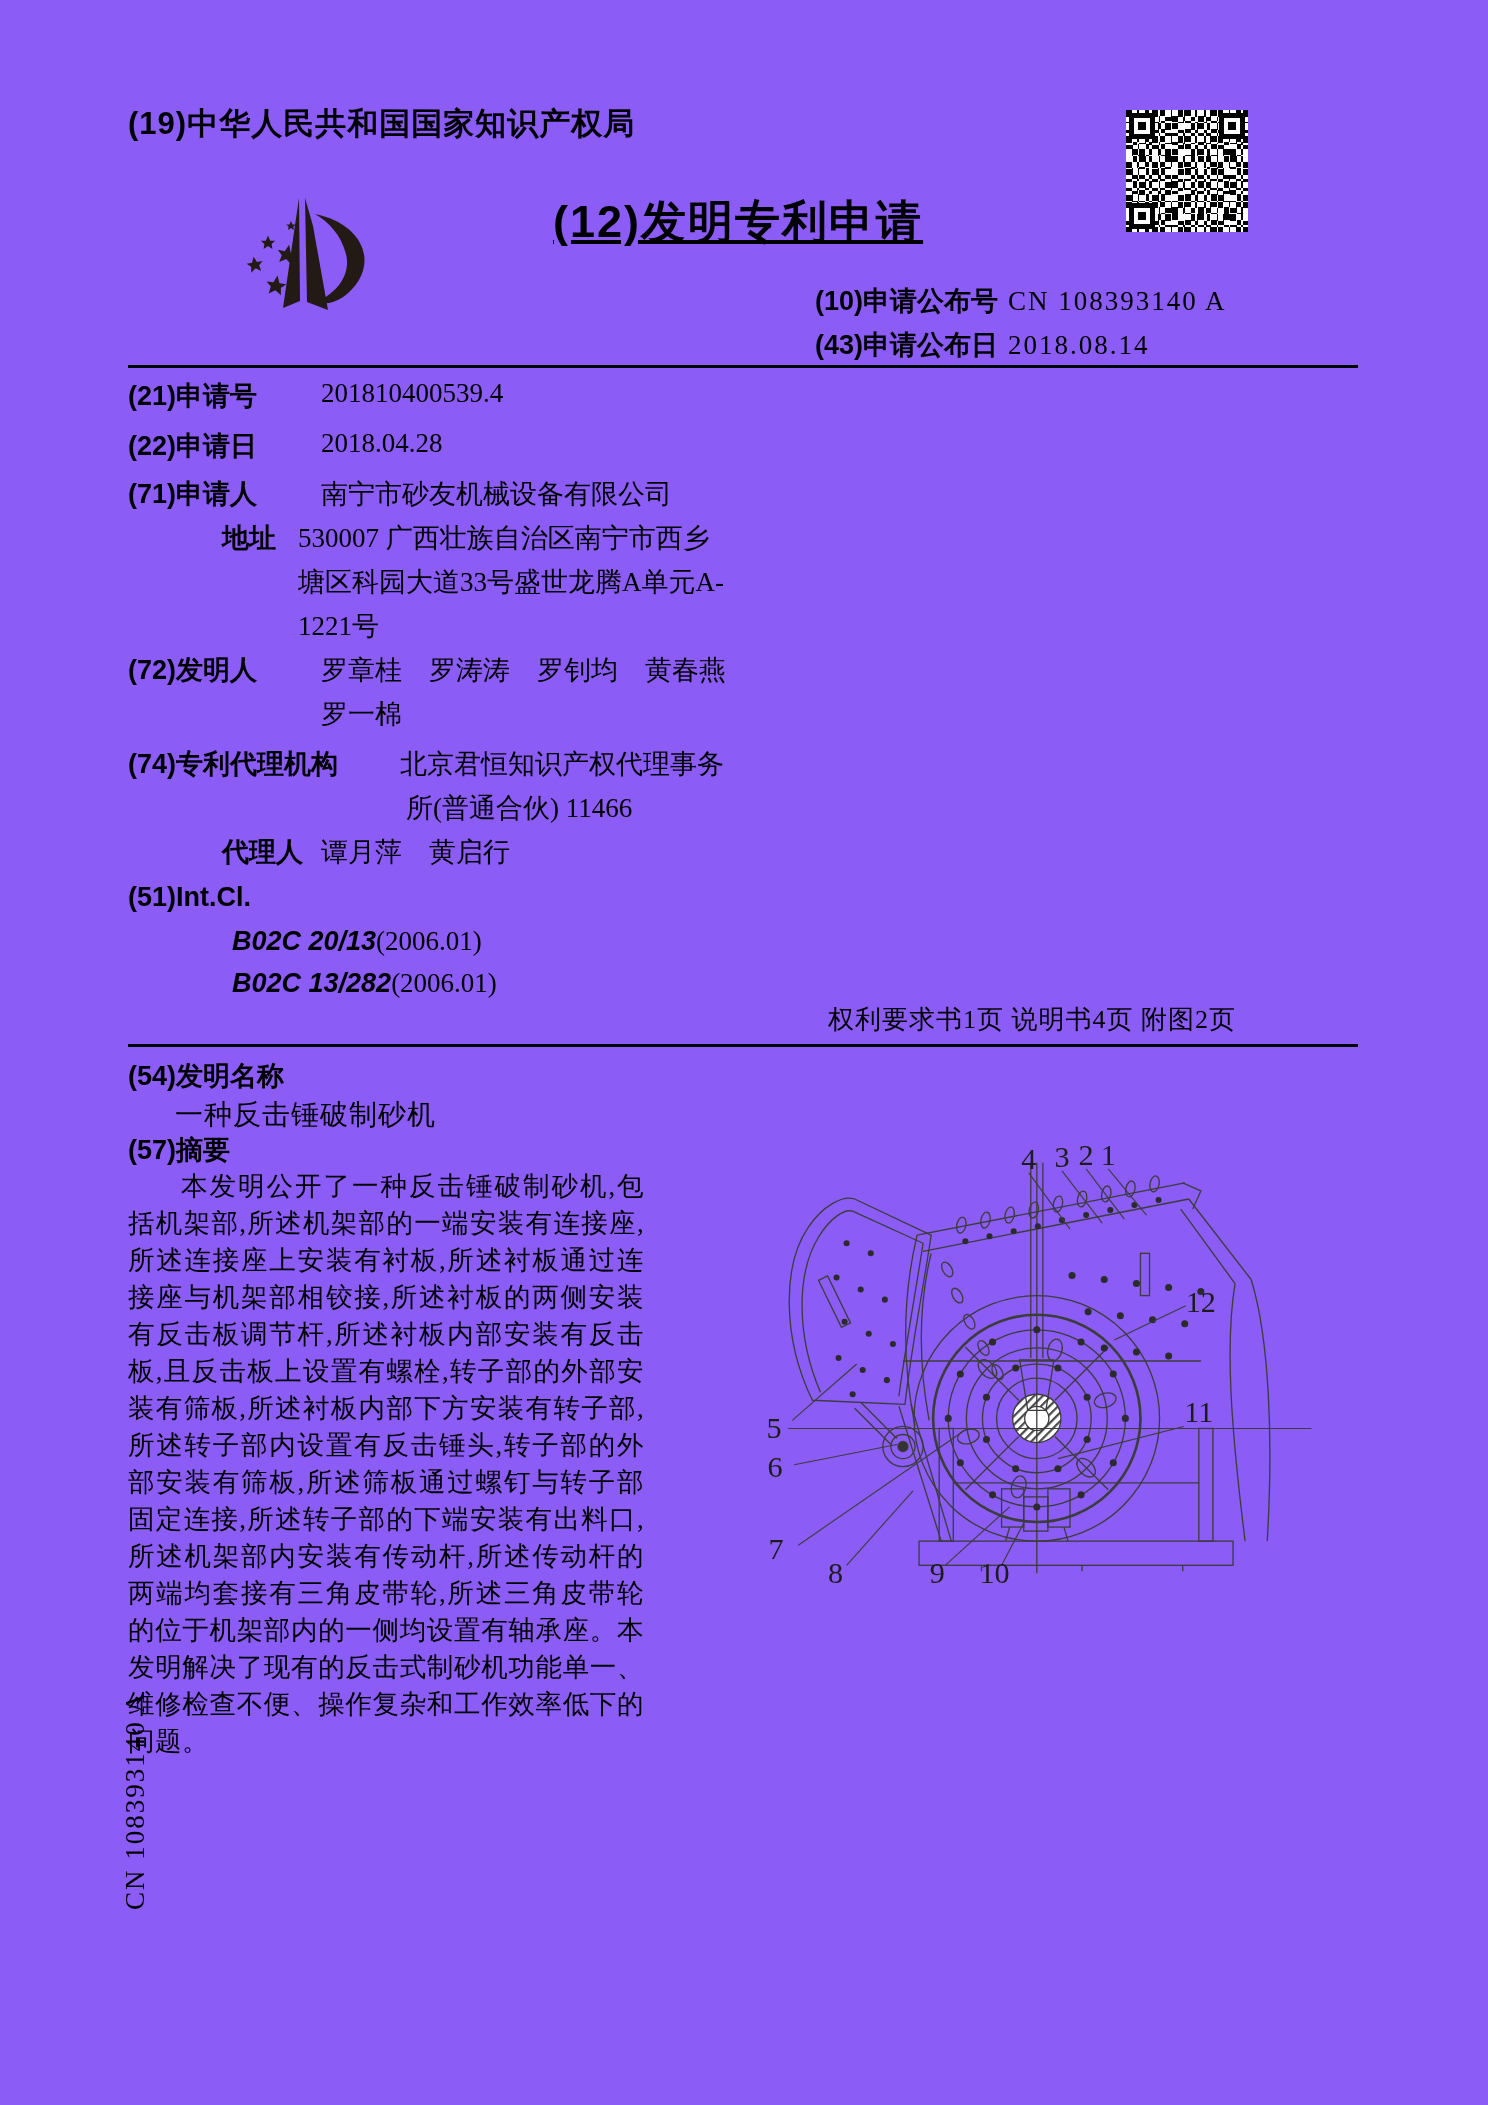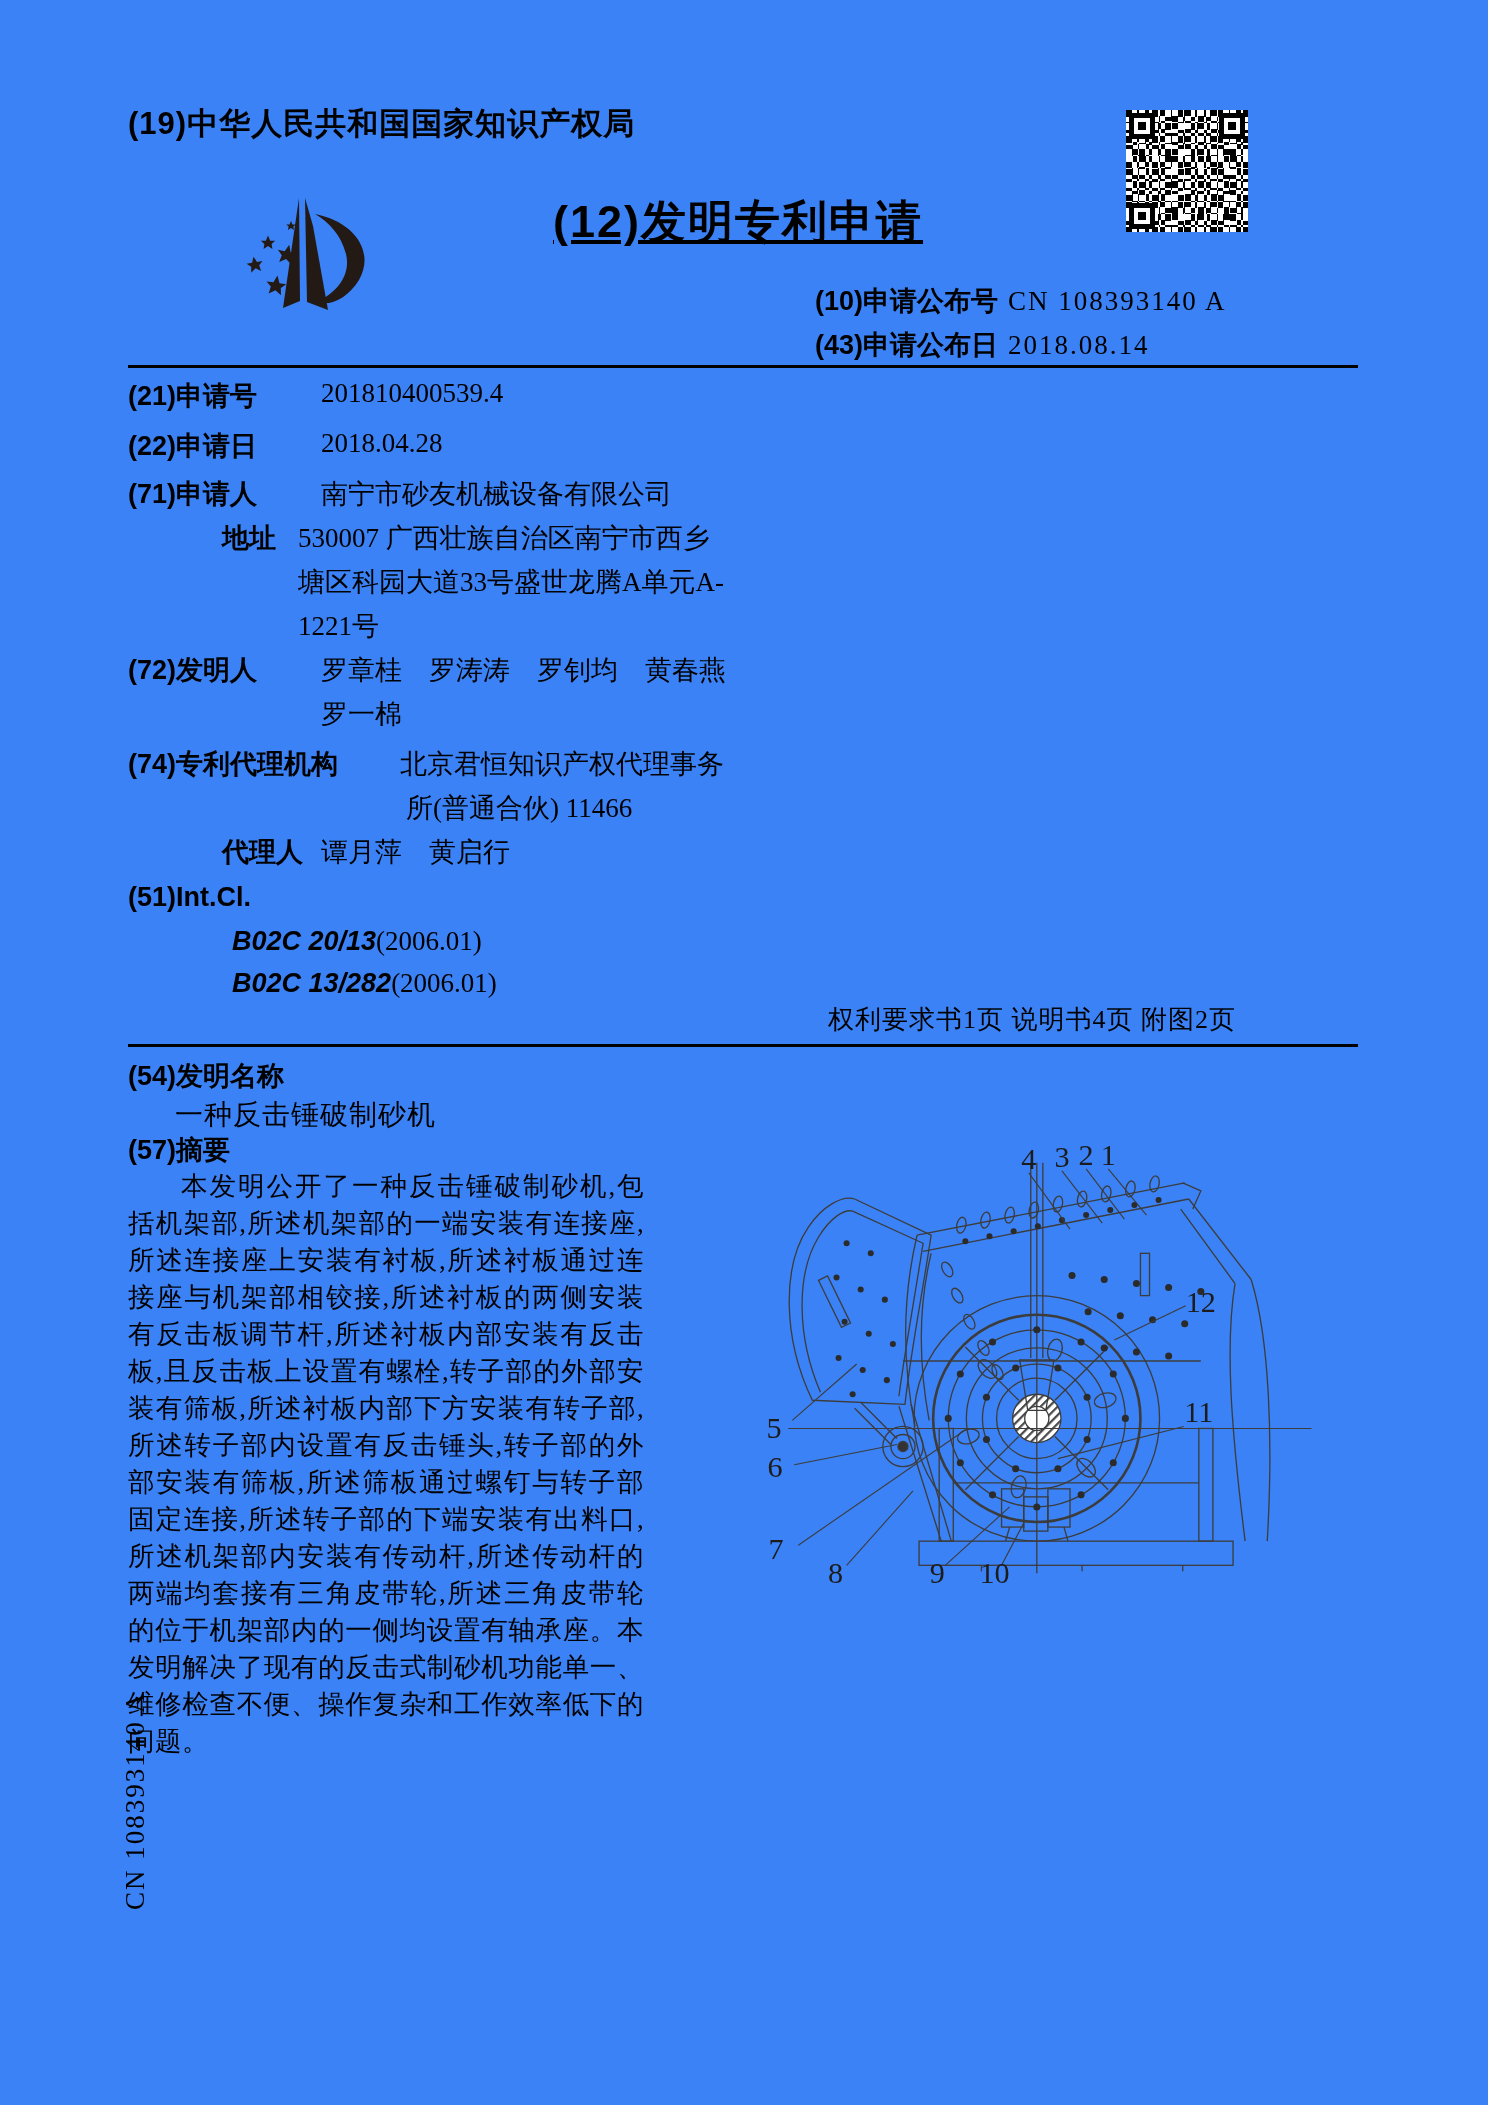--- a/index.html
+++ b/index.html
@@ -1,18 +1,18 @@
 <!DOCTYPE html>
 <html><head>
 <meta charset="utf-8">
 <style>
   html,body { margin:0; padding:0; background:#e8e8e8; }
   .page {
     position:relative; width:1488px; height:2105px; margin:0 auto;
-    background:#3b82f6; color:#000;
+    background:#8b5cf6; color:#000;
     font-family:"Liberation Serif", serif;
     overflow:hidden;
   }
   .abs { position:absolute; }
   .lbl { font-family:"Liberation Sans", sans-serif; font-weight:bold; }
   .val { font-family:"Liberation Serif", serif; }
 
   .office { left:128px; top:103px; font:bold 31px "Liberation Sans", sans-serif; letter-spacing:1px; }
   .doc-type { left:553px; top:192px; font:bold 45px "Liberation Sans", sans-serif; letter-spacing:2px;text-decoration:underline; }
 

